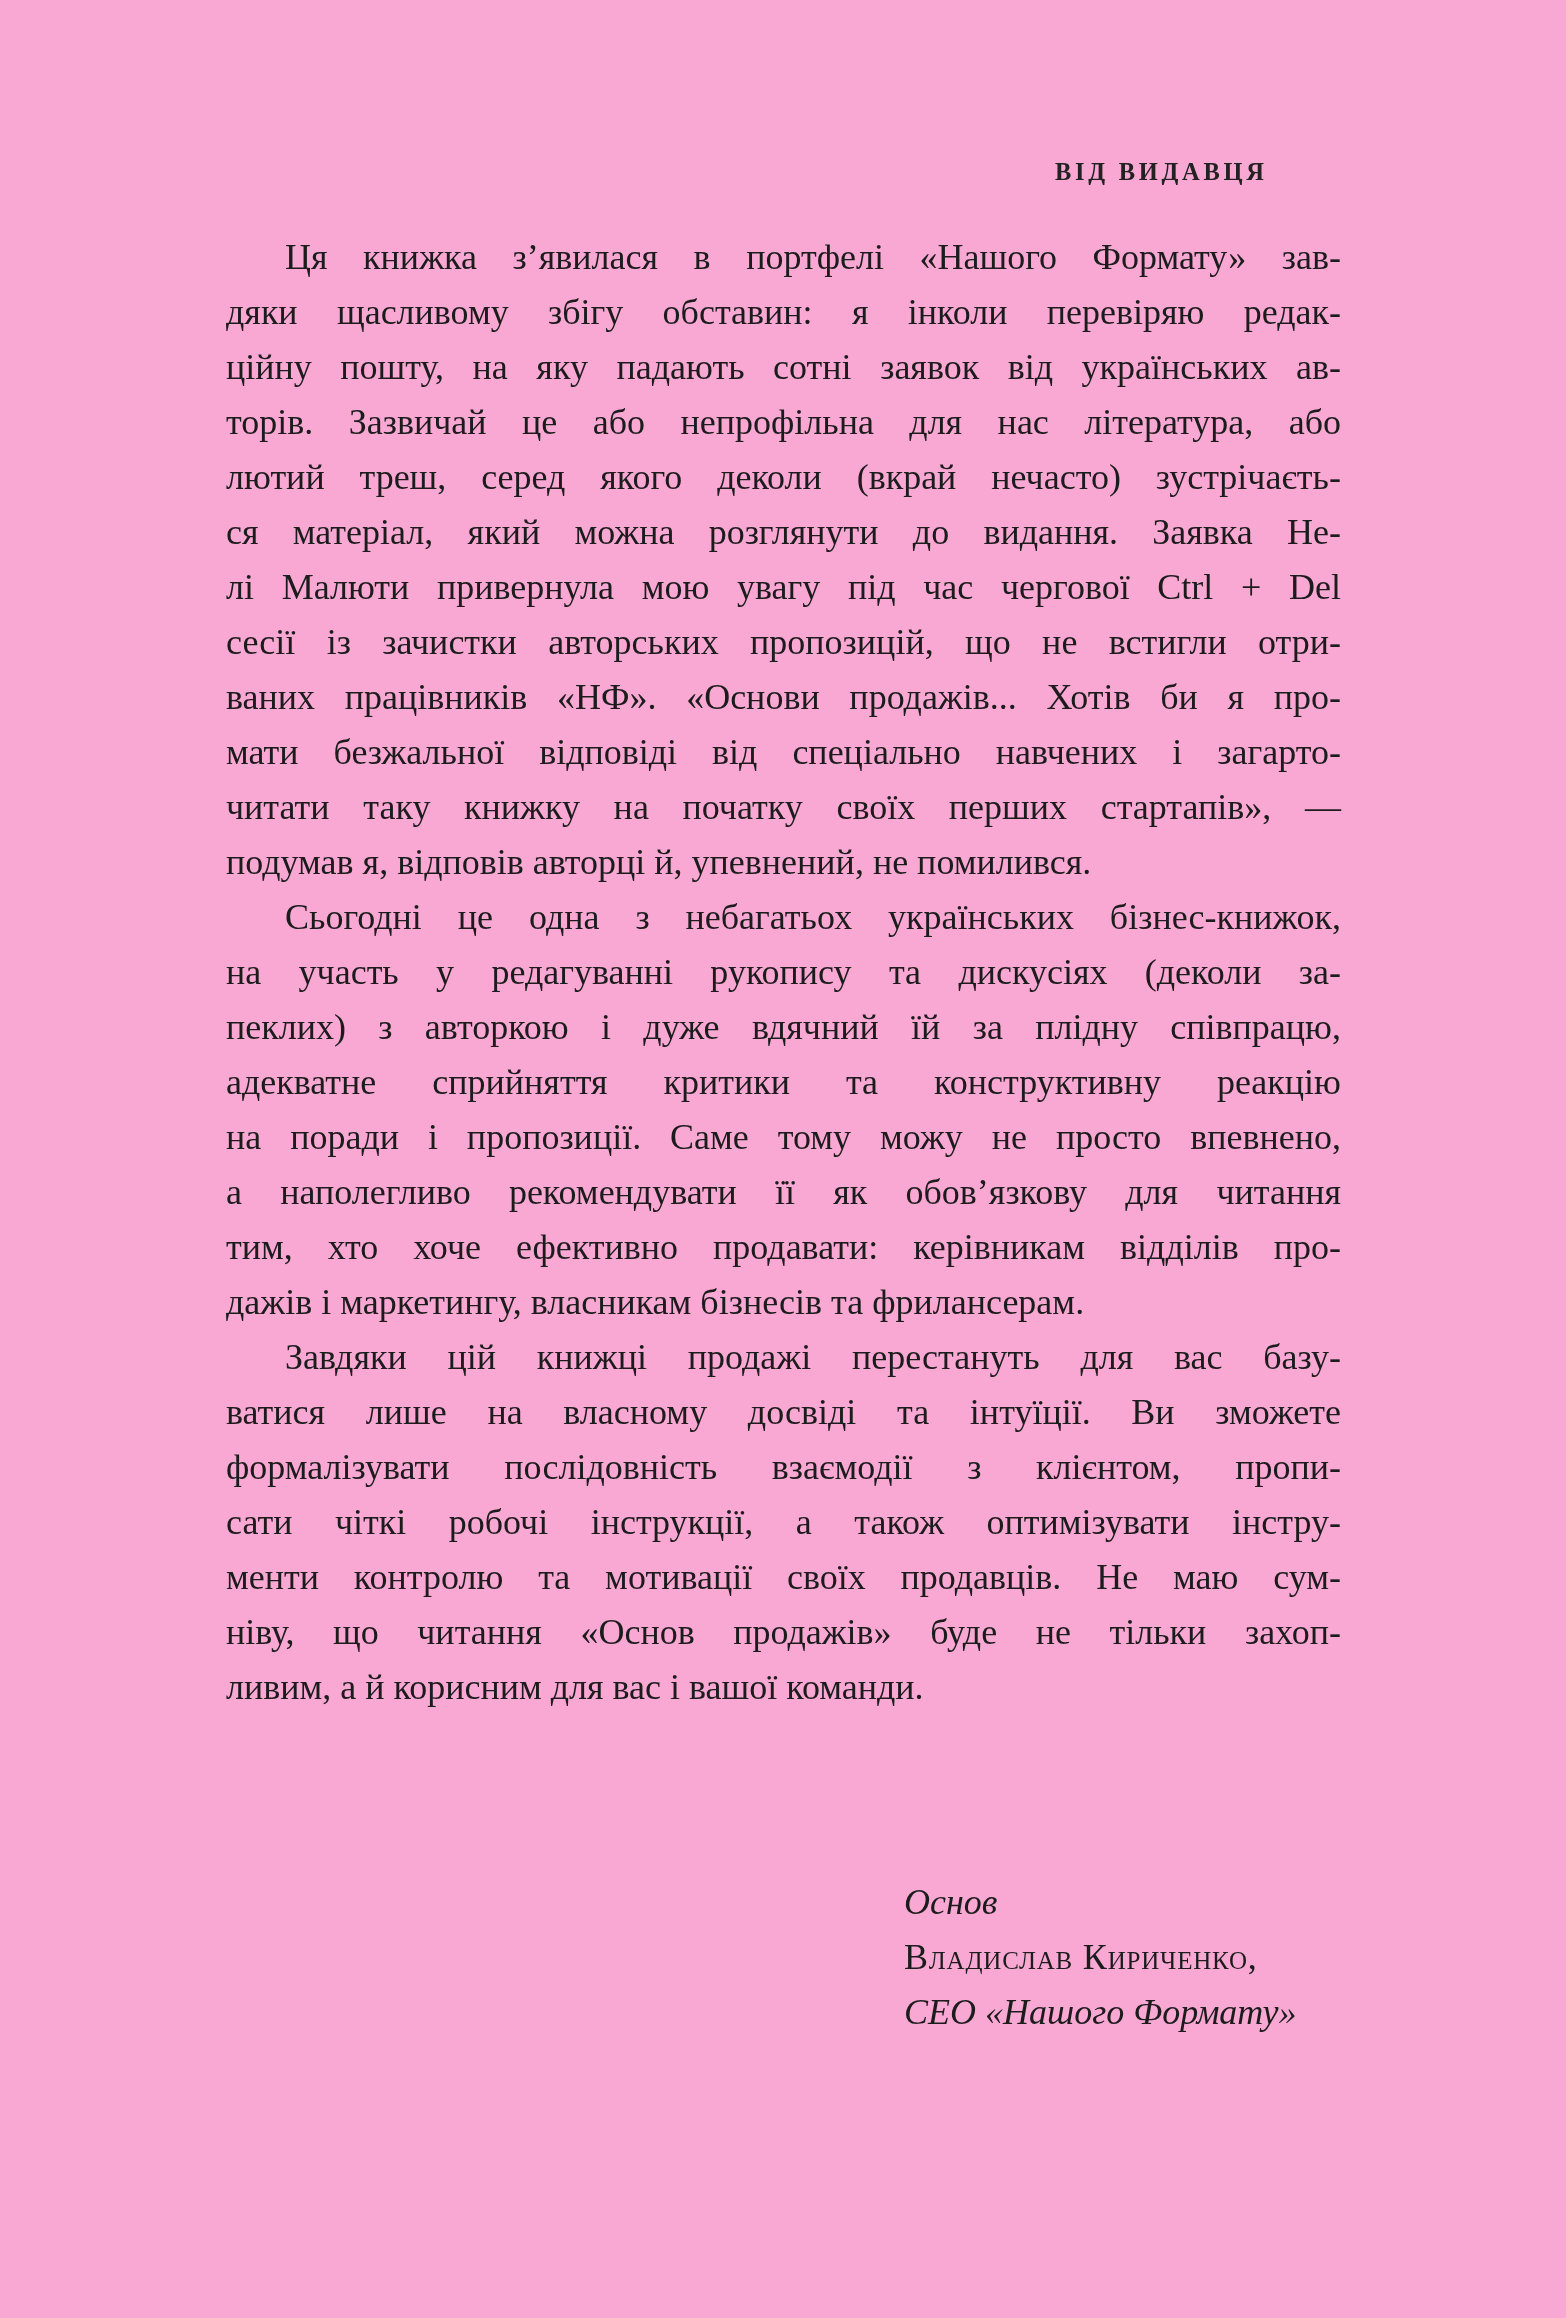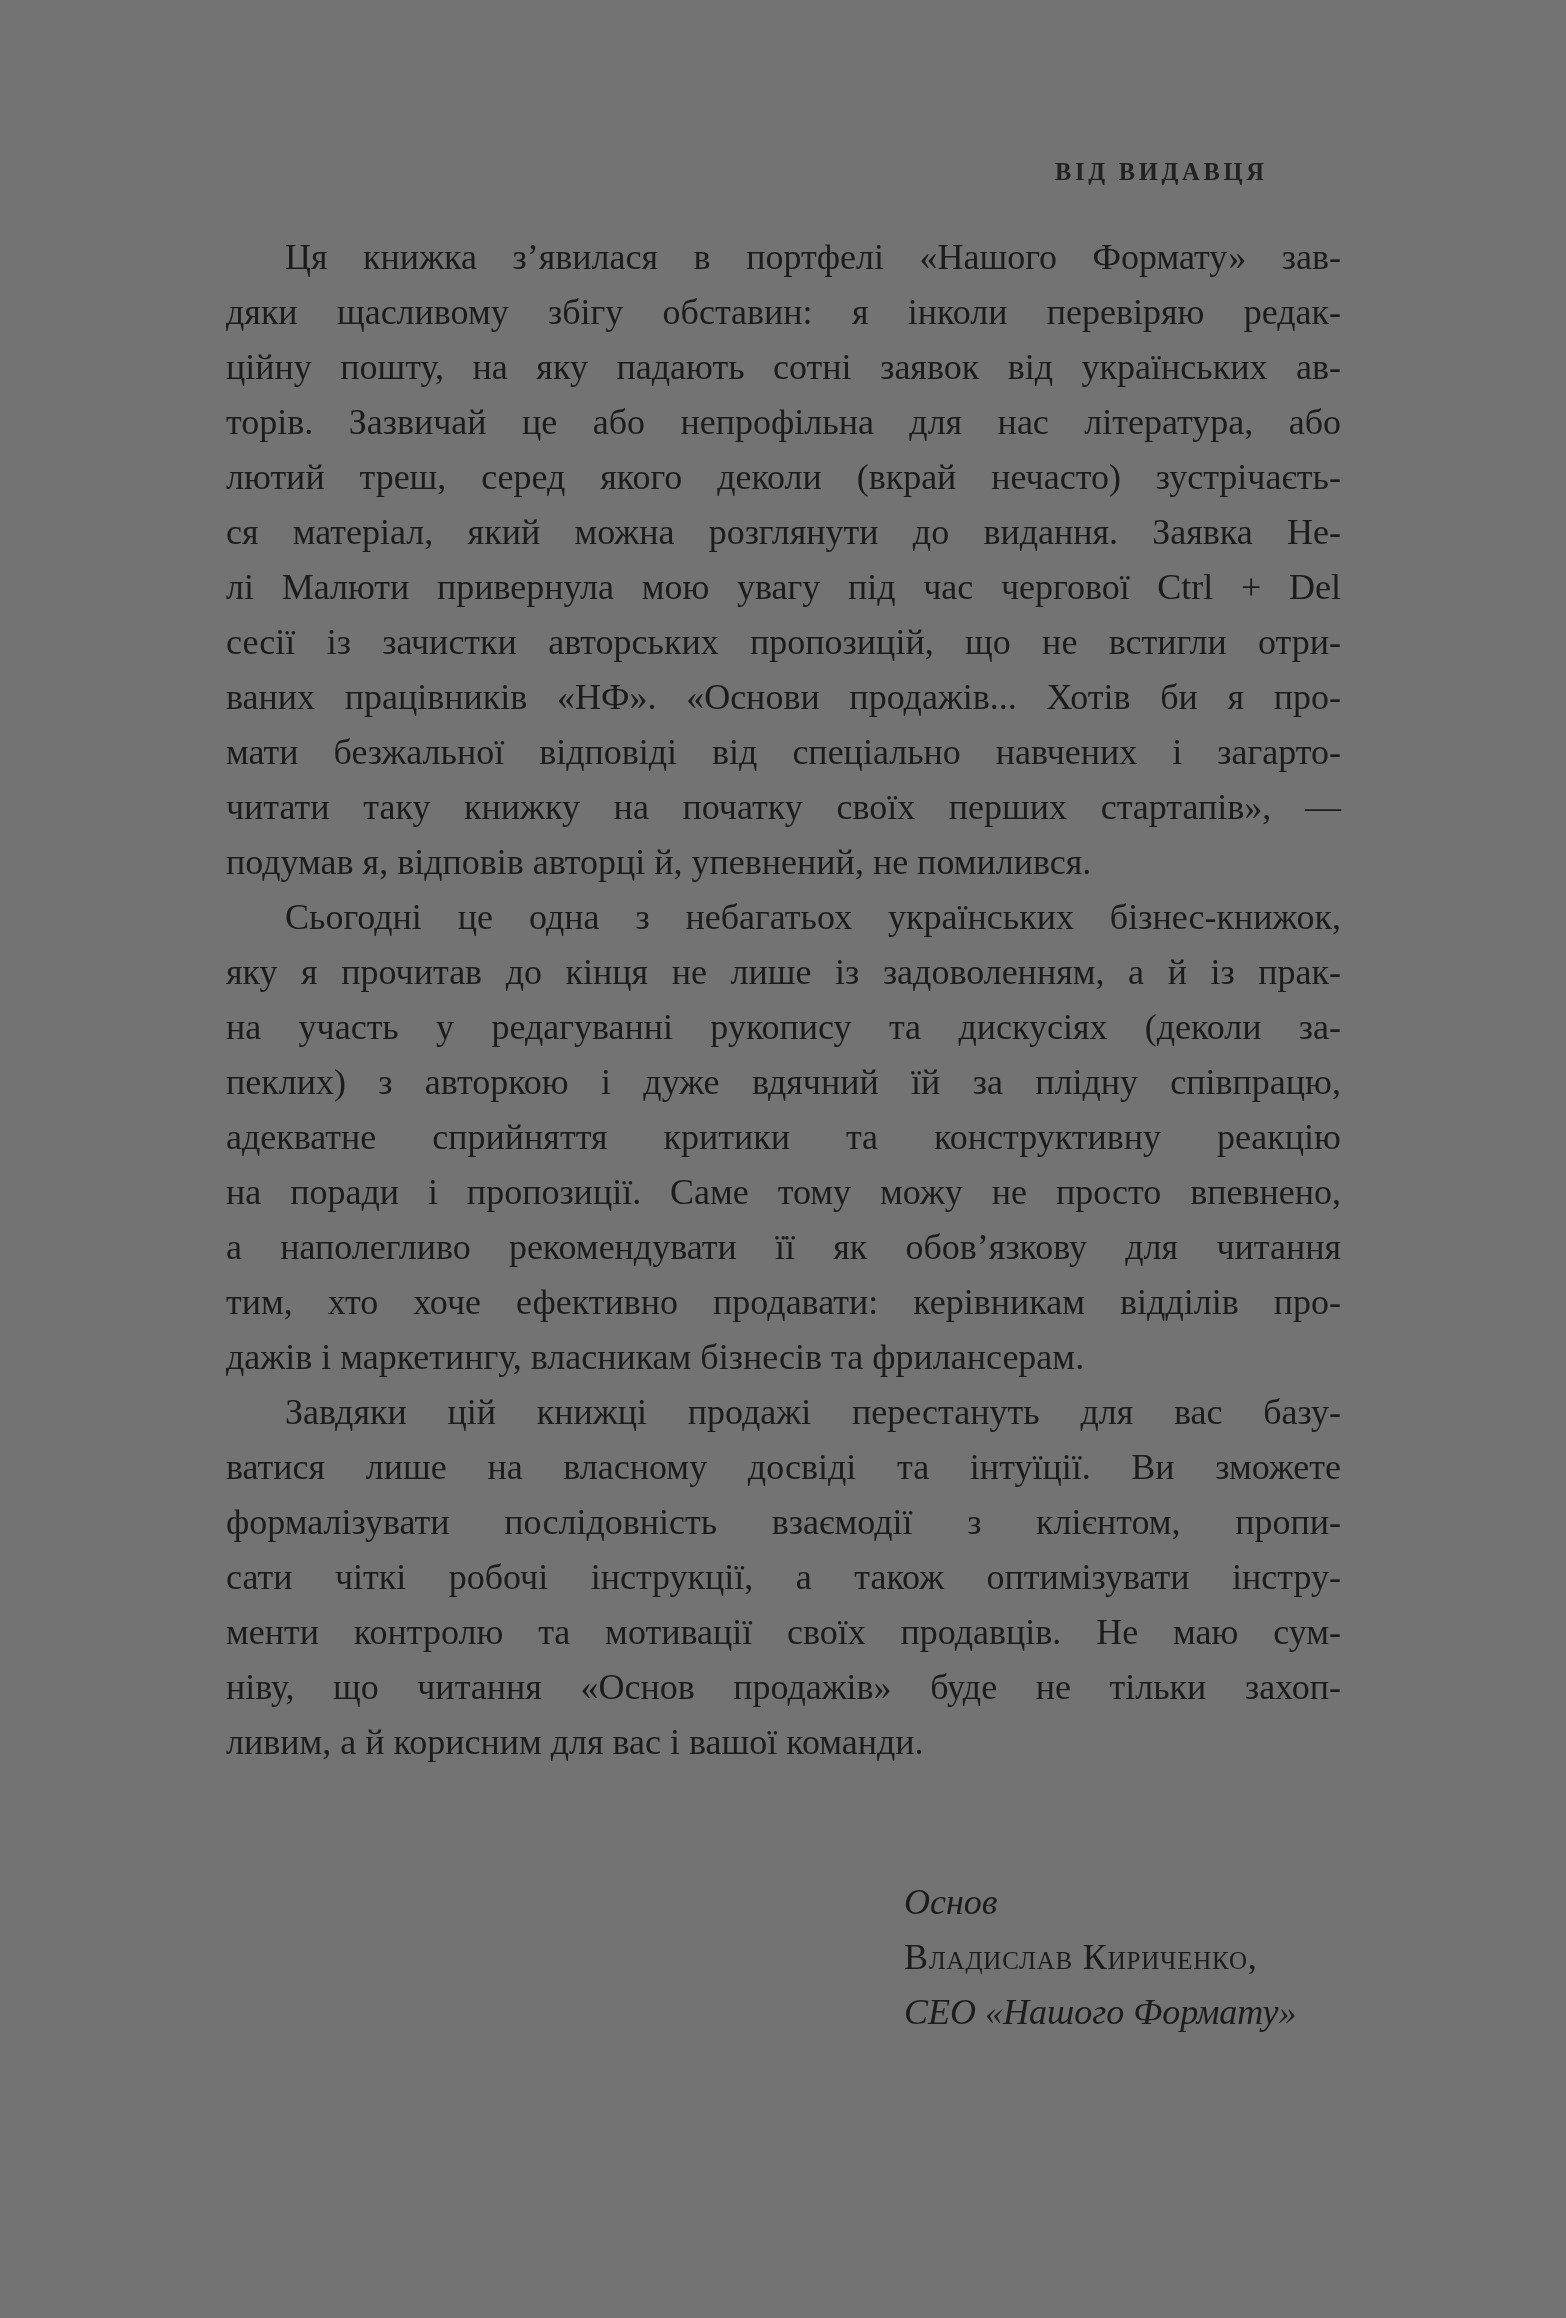--- a/index.html
+++ b/index.html
@@ -65,42 +65,41 @@
     font-style: italic;
   }
   .sig-line.smallcaps {
     font-variant: small-caps;
     letter-spacing: 0.8px;
   }
 </style>
 </head>
 <body>
 
-<div class="page" style="background: #737373; color: rgb(28, 28, 28);">
+<div class="page" style="background: #f9a8d4; color: rgb(28, 28, 28);">
 
   <div class="running-header">ВІД ВИДАВЦЯ</div>
 
   <main class="body-text">
       <div class="paragraph">
         <div class="line para-first">Ця книжка з’явилася в портфелі «Нашого Формату» зав-</div>
         <div class="line">дяки щасливому збігу обставин: я інколи перевіряю редак-</div>
         <div class="line">ційну пошту, на яку падають сотні заявок від українських ав-</div>
         <div class="line">торів. Зазвичай це або непрофільна для нас література, або</div>
         <div class="line">лютий треш, серед якого деколи (вкрай нечасто) зустрічаєть-</div>
         <div class="line">ся матеріал, який можна розглянути до видання. Заявка Не-</div>
         <div class="line">лі Малюти привернула мою увагу під час чергової Ctrl + Del</div>
         <div class="line">сесії із зачистки авторських пропозицій, що не встигли отри-</div>
         <div class="line">ваних працівників «НФ». «Основи продажів... Хотів би я про-</div>
         <div class="line">мати безжальної відповіді від спеціально навчених і загарто-</div>
         <div class="line">читати таку книжку на початку своїх перших стартапів», —</div>
         <div class="line para-last">подумав я, відповів авторці й, упевнений, не помилився.</div>
       </div>
       <div class="paragraph">
         <div class="line para-first">Сьогодні це одна з небагатьох українських бізнес-книжок,</div>
-        <div class="line">яку я прочитав до кінця не лише із задоволенням, а й із прак-</div>
         <div class="line">на участь у редагуванні рукопису та дискусіях (деколи за-</div>
         <div class="line">пеклих) з авторкою і дуже вдячний їй за плідну співпрацю,</div>
         <div class="line">адекватне сприйняття критики та конструктивну реакцію</div>
         <div class="line">на поради і пропозиції. Саме тому можу не просто впевнено,</div>
         <div class="line">а наполегливо рекомендувати її як обов’язкову для читання</div>
         <div class="line">тим, хто хоче ефективно продавати: керівникам відділів про-</div>
         <div class="line para-last">дажів і маркетингу, власникам бізнесів та фрилансерам.</div>
       </div>
       <div class="paragraph">
         <div class="line para-first">Завдяки цій книжці продажі перестануть для вас базу-</div>

